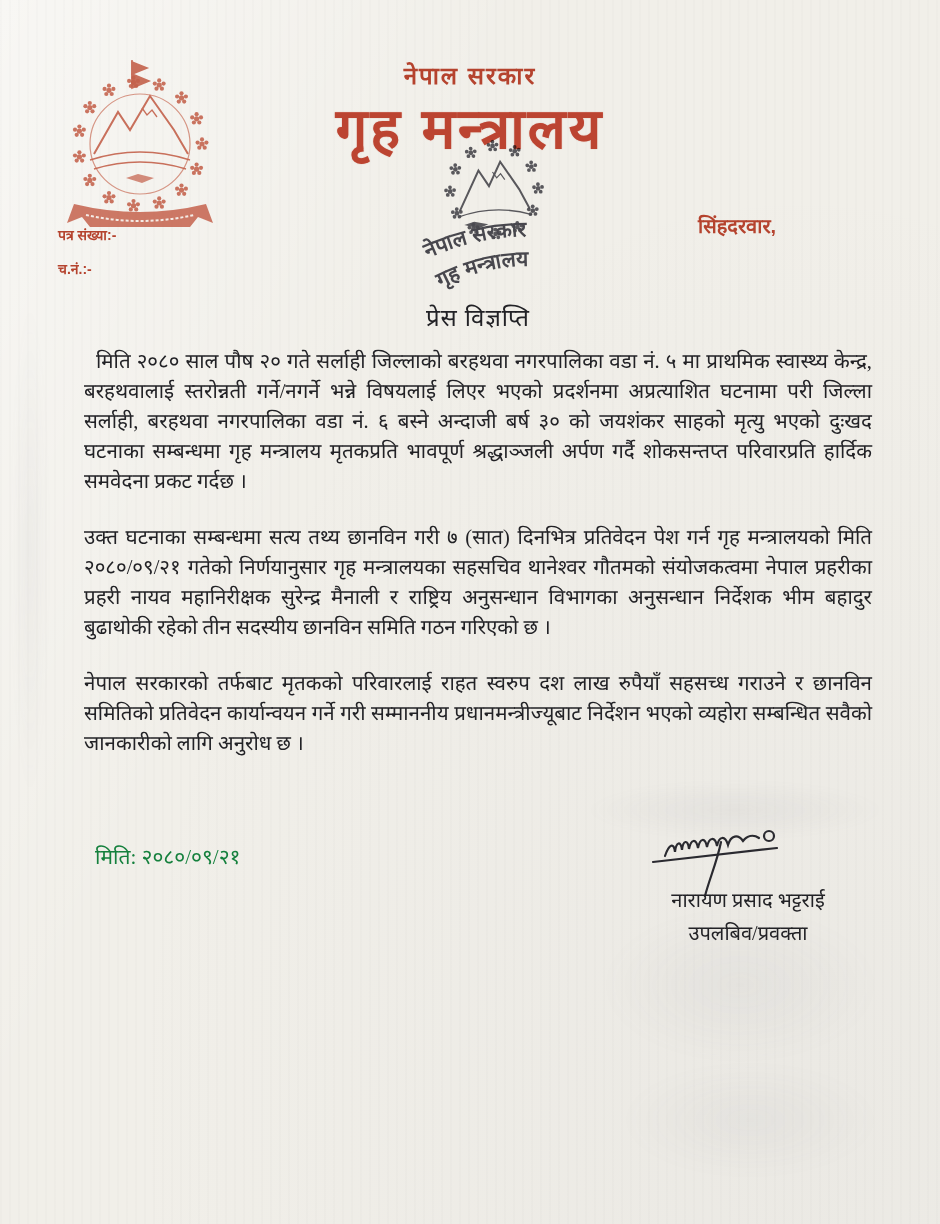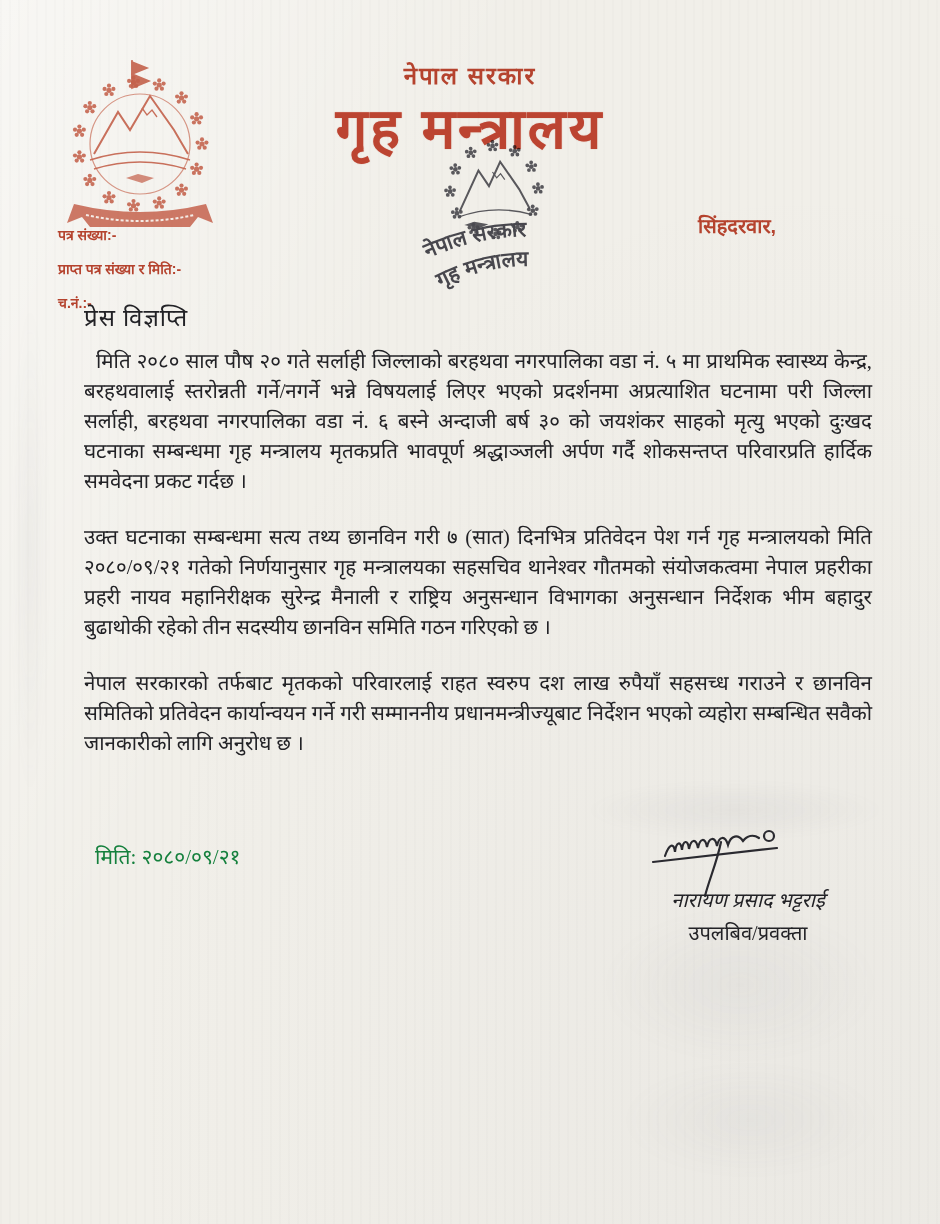--- a/index.html
+++ b/index.html
@@ -48,35 +48,35 @@
     font-size:14px;font-weight:bold;color:#b5432e;line-height:34px;
   }
   .address-block{
     left:698px;top:212px;width:180px;
     font-family:"Liberation Sans","DejaVu Sans",sans-serif;
     font-size:20px;font-weight:bold;color:#b5432e;line-height:28px;
   }
 
   
   .press-title{
-    left:84px;top:300px;width:788px;text-align:left;
+    left:84px;top:300px;width:788px;text-align:center;
     font-size:24px;color:#222226;letter-spacing:1px;
   }
   .body-text{
     left:84px;top:346px;width:788px;
     font-size:20.5px;line-height:30px;text-align:justify;color:#222226;
   }
   .body-text p{margin:0 0 26px 0;}
   .body-text p.first{text-indent:12px;}
 
   
   .date-line{left:95px;top:842px;font-size:21px;color:#15803d;}
   .sign-block{left:618px;top:828px;width:260px;text-align:center;}
   .sign-svg{width:220px;height:70px;margin-left:18px;overflow:visible;}
-  .sign-name{font-size:20px;color:#222226;margin-top:-16px;font-style:italic;}
+  .sign-name{font-size:20px;color:#222226;margin-top:-16px;}
   .sign-title{font-size:20px;color:#222226;margin-top:6px;}
 </style>
 </head>
 <body>
 
 <div class="paper-texture"></div>
 <div class="ghost g1"></div>
 <div class="ghost g2"></div>
 <div class="ghost g3"></div>
 <div class="ghost g4"></div>
@@ -169,21 +169,20 @@
       <textPath href="#arc1">नेपाल सरकार</textPath>
     </text>
     <text font-family="Liberation Sans, DejaVu Sans, sans-serif" font-size="21" font-weight="bold" fill="#3d3d46">
       <textPath href="#arc2">गृह मन्त्रालय</textPath>
     </text>
   </svg>
 </div>
 
 <div class="abs ref-block">
   <div>पत्र संख्या:-</div>
-  <div>प्राप्त पत्र संख्या र मिति:-</div>
   <div>च.नं.:-</div>
 </div>
 
 <div class="abs address-block">
   <div>सिंहदरवार,</div>
 </div>
 
 <div class="abs press-title">प्रेस विज्ञप्ति</div>
 
 <div class="abs body-text">

